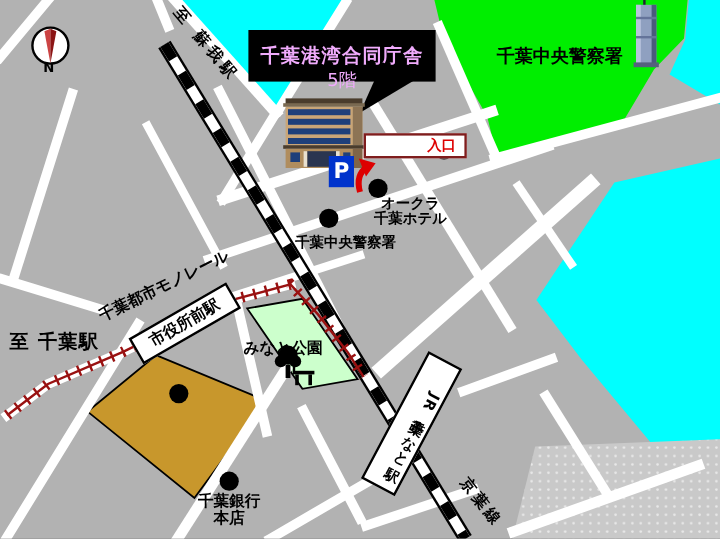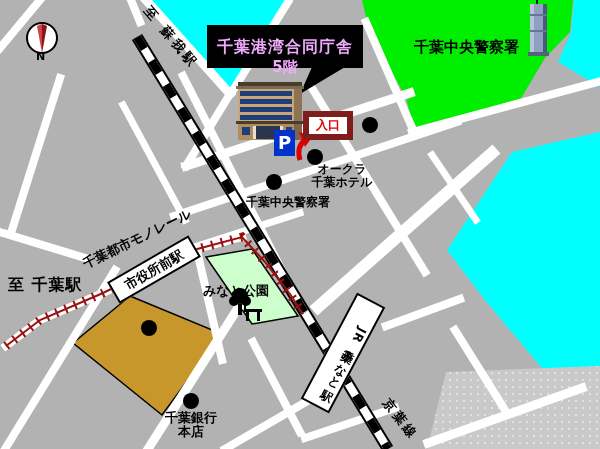--- a/index.html
+++ b/index.html
@@ -4,44 +4,44 @@
 <style>
   html,body{margin:0;padding:0;background:#888;}
   #map{position:relative;width:600px;height:449px;overflow:hidden;
        background:#b2b2b2;font-family:"DejaVu Sans",sans-serif;}
   #baselayer{position:absolute;left:0;top:0;}
   .lbl{position:absolute;color:#000;font-weight:bold;white-space:nowrap;line-height:1.1;}
   .ctr{text-align:center;}
   #callout{position:absolute;left:207px;top:25px;width:156px;height:43px;
            background:#000;color:#f0abfc;text-align:center;padding-top:12px;box-sizing:border-box;}
   #callout .l1{font-size:16px;font-weight:bold;letter-spacing:1px;}
-  #callout .l2{font-size:15px;font-weight:bold;}
+  #callout .l2{font-size:15px;font-weight:normal;}
   #port-tower-label{left:414px;top:39px;font-size:15px;}
   #to-soga-label{left:152px;top:4px;font-size:13px;letter-spacing:4px;
                  transform:rotate(50deg);transform-origin:0 0;}
   #post-office-label{left:342px;top:140px;font-size:12px;}
   #hotel-label{left:303px;top:163px;width:78px;font-size:12px;}
   #police-label{left:246px;top:196px;font-size:12px;}
   #monorail-label{left:78px;top:232px;font-size:13px;transform:rotate(-26deg);}
   #shiyakusho-box{position:absolute;left:107px;top:257px;width:90px;height:21px;
                   background:#fff;border:2px solid #000;transform:rotate(-30deg);
                   font-size:13px;font-weight:bold;line-height:21px;text-align:center;}
   #to-chiba-label{left:8px;top:276px;font-size:16px;letter-spacing:1px;text-align:center;}
   #minato-park-label{left:203px;top:273px;font-size:13px;margin-top:11px;}
   #city-hall-label{left:119px;top:344px;font-size:14px;}
-  #bank-label{left:158px;top:412px;width:66px;font-size:13px;font-family:Liberation Mono, monospace;}
+  #bank-label{left:158px;top:412px;width:66px;font-size:13px;}
   #jr-box{position:absolute;left:327px;top:293px;width:28px;height:116px;
           background:#fff;border:2px solid #000;transform:rotate(28deg);
           writing-mode:vertical-rl;text-orientation:mixed;font-size:12px;
           font-weight:bold;text-align:center;letter-spacing:1px;}
   #keiyo-label{left:391px;top:396px;font-size:13px;letter-spacing:3px;
                transform:rotate(52deg);transform-origin:0 0;}
   #entrance-badge{position:absolute;left:303px;top:111px;width:38px;height:17px;
-                  background:#fff;border:6px solid #7f1d1d;color:#d00;font-size:12px;
-                  font-weight:bold;line-height:17px;text-align:center;}
+                  background:#fff;border:2px solid #7f1d1d;color:#d00;font-size:12px;
+                  font-weight:bold;line-height:17px;text-align:center;padding-left:44px;}
   #parking-sign{position:absolute;left:274px;top:130px;width:21px;height:26px;
                 background:#0033cc;color:#fff;font-size:18px;font-weight:bold;
                 line-height:26px;text-align:center;}
   #compass-n{left:36px;top:51px;font-size:11px;}
 </style>
 </head>
 <body>
 
 <div id="map">
 

